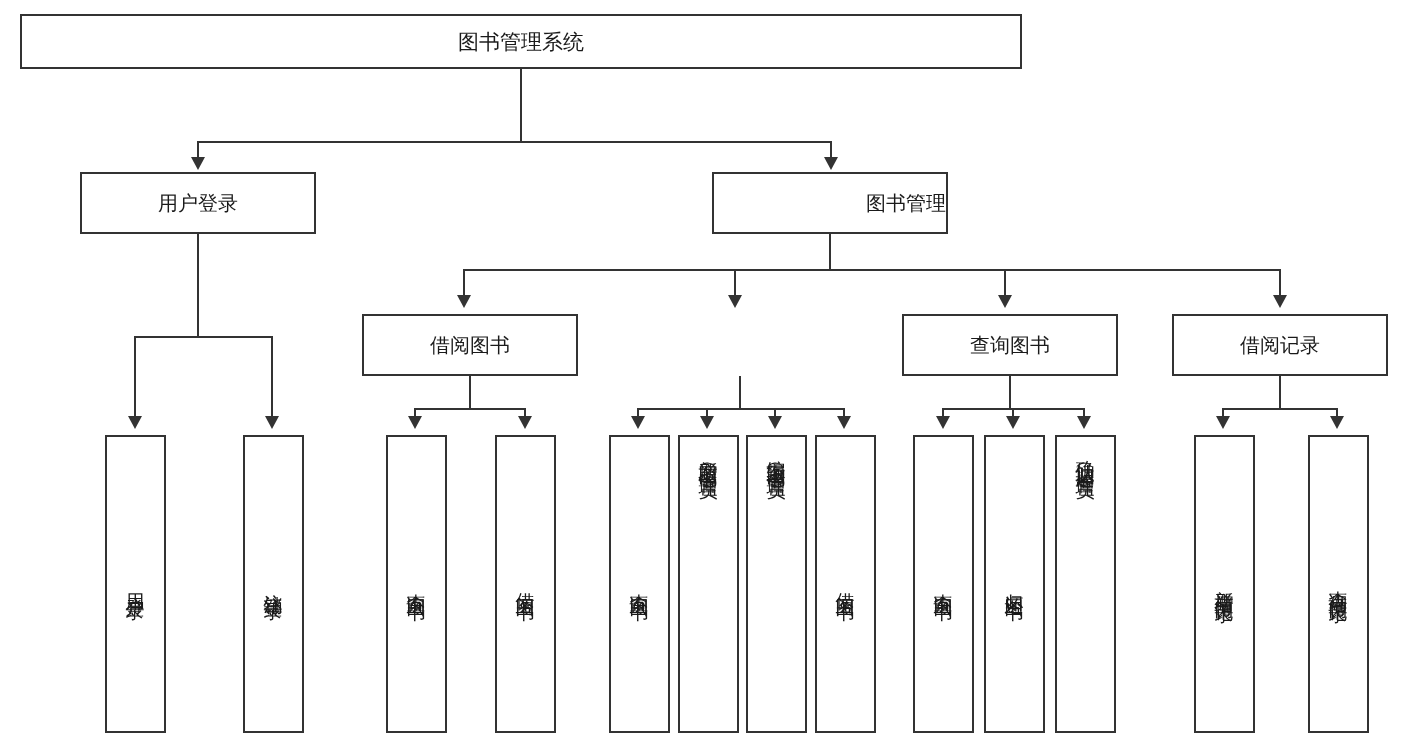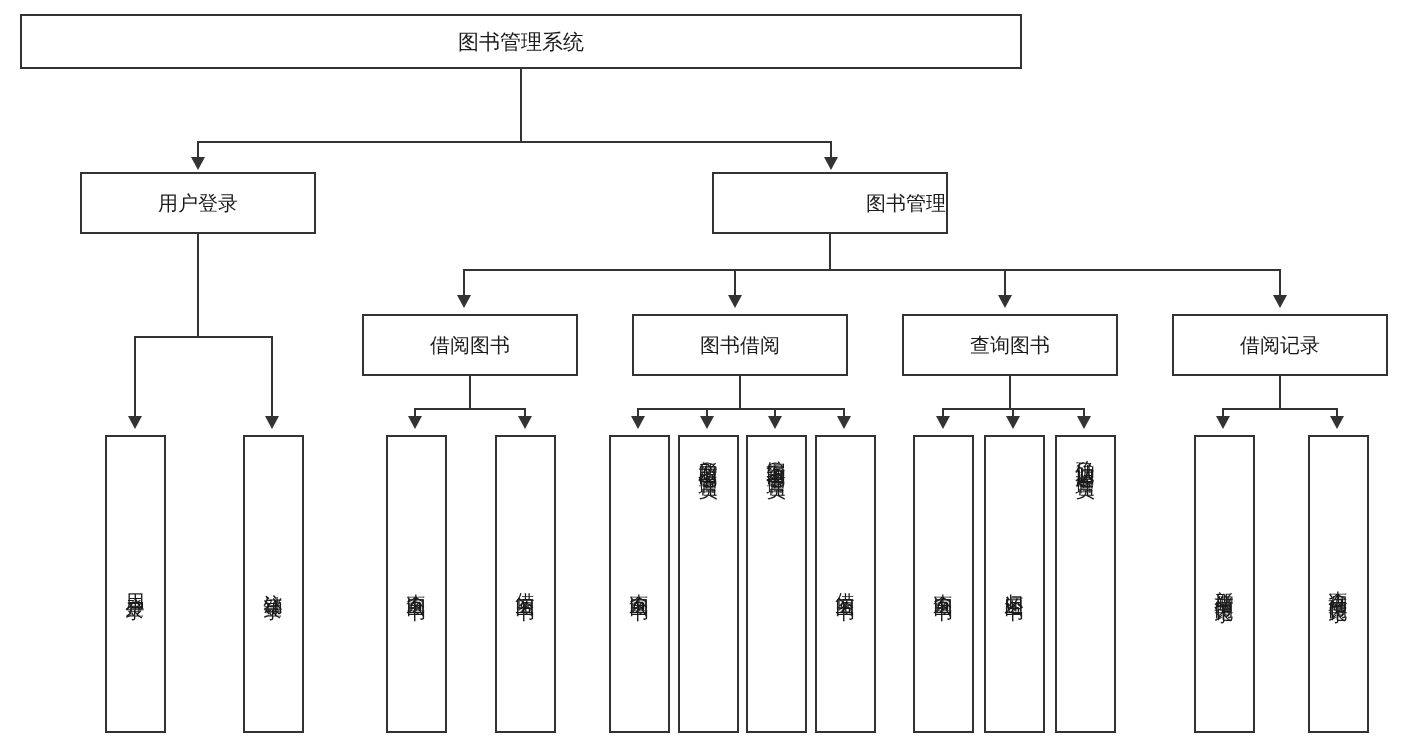--- a/index.html
+++ b/index.html
@@ -130,23 +130,20 @@
   <div class="vline" style="left:734px; top:269px; height:28px;"></div>
   <div class="arrow" style="left:728px; top:295px;"></div>
   <div class="vline" style="left:1004px; top:269px; height:28px;"></div>
   <div class="arrow" style="left:998px; top:295px;"></div>
   <div class="vline" style="left:1279px; top:269px; height:28px;"></div>
   <div class="arrow" style="left:1273px; top:295px;"></div>
 
   <div class="node lvl3" style="left:362px; width:216px;">
     <span>借阅图书</span>
   </div>
-  <div class="node lvl3" style="left:632px; width:216px;">
-    <span>图书借阅</span>
-  </div>
   <div class="node lvl3" style="left:902px; width:216px;">
     <span>查询图书</span>
   </div>
   <div class="node lvl3" style="left:1172px; width:216px;">
     <span>借阅记录</span>
   </div>
 
   <div class="vline" style="left:469px; top:376px; height:33px;"></div>
   <div class="hline" style="left:414px; top:408px; width:112px;"></div>
   <div class="vline" style="left:414px; top:408px; height:10px;"></div>

